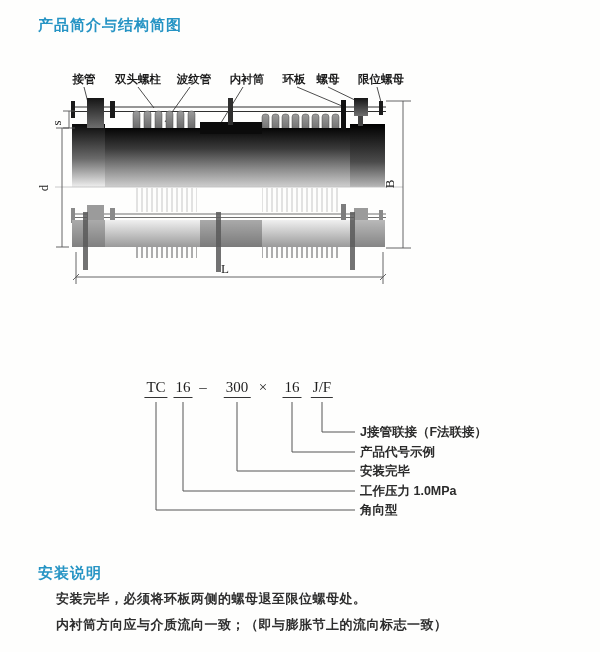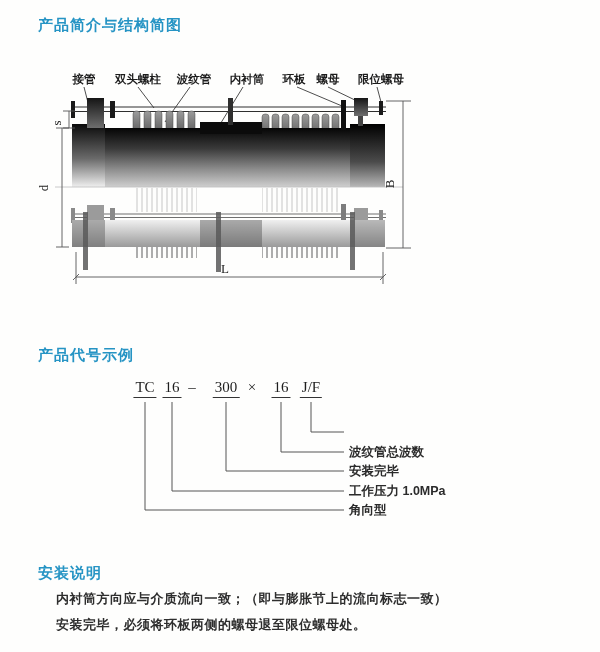--- a/index.html
+++ b/index.html
@@ -24,21 +24,21 @@
 
   
   .diagram{position:absolute;left:25px;top:62px;width:440px;height:252px;text-decoration:underline;}
   .diagram svg{display:block;}
   .part-label{font-size:11.5px;font-weight:bold;fill:#1c1c1c;}
   .dim-letter{font-family:"Liberation Serif","DejaVu Serif",serif;font-size:13px;fill:#222;}
   .dimline{stroke:#555;stroke-width:0.9;fill:none;}
   .leader{stroke:#3a3a3a;stroke-width:0.9;fill:none;}
 
   
-  .code-figure{position:absolute;left:0;top:378px;width:532px;height:160px;}
+  .code-figure{position:absolute;left:11px;top:378px;width:532px;height:160px;}
   .code-seg{
     position:absolute;top:0;transform:translateX(-50%);
     font-family:"Liberation Serif","DejaVu Serif",serif;
     font-size:15px;color:#1e1e1e;white-space:nowrap;
     padding:0 2px;line-height:19px;
   }
   .code-seg.u{border-bottom:1.2px solid #333;}
   .code-ann{
     position:absolute;left:349px;transform:translateY(-50%);
     font-size:12.5px;font-weight:bold;color:#2b2b2b;white-space:nowrap;
@@ -215,47 +215,47 @@
         <line class="dimline" x1="51" y1="215" x2="358" y2="215"></line>
         <line class="dimline" x1="51" y1="190" x2="51" y2="222"></line>
         <line class="dimline" x1="358" y1="190" x2="358" y2="222"></line>
         <line class="dimline" x1="48" y1="218" x2="54" y2="212"></line>
         <line class="dimline" x1="355" y1="218" x2="361" y2="212"></line>
         <text class="dim-letter" x="200" y="211" text-anchor="middle" font-size="14">L</text>
       </g>
     </svg>
   </div>
 
-  <div id="title-code" class="section-title">产品代号示例</div>
 
   <div class="code-figure">
     <svg class="code-lines" width="600" height="160" viewBox="0 0 600 160">
       <g stroke="#555" stroke-width="1" fill="none">
         <path d="M311 24 V54 H344"></path>
         <path d="M281 24 V74 H344"></path>
         <path d="M226 24 V93 H344"></path>
         <path d="M172 24 V113 H344"></path>
         <path d="M145 24 V132 H344"></path>
       </g>
     </svg>
 
     <span class="code-seg u" style="left:145px">TC</span>
     <span class="code-seg u" style="left:172px">16</span>
     <span class="code-seg" style="left:192px">–</span>
     <span class="code-seg u" style="left:226px">300</span>
     <span class="code-seg" style="left:252px">×</span>
     <span class="code-seg u" style="left:281px">16</span>
     <span class="code-seg u" style="left:311px">J/F</span>
 
-    <span class="code-ann" style="top:74px">波纹管总波数</span>
+    <span class="code-ann" style="top:54px">J接管联接（F法联接）</span>
+    <span class="code-ann" style="top:74px">产品代号示例</span>
     <span class="code-ann" style="top:93px">安装完毕</span>
     <span class="code-ann" style="top:113px">工作压力 1.0MPa</span>
     <span class="code-ann" style="top:132px">角向型</span>
   </div>
 
   <div id="title-install" class="section-title">安装说明</div>
 
   <div class="install-text">
+    <p>安装完毕，必须将环板两侧的螺母退至限位螺母处。</p>
     <p>内衬筒方向应与介质流向一致；（即与膨胀节上的流向标志一致）</p>
-    <p>安装完毕，必须将环板两侧的螺母退至限位螺母处。</p>
   </div>
 
 </div>
 
 </body></html>

